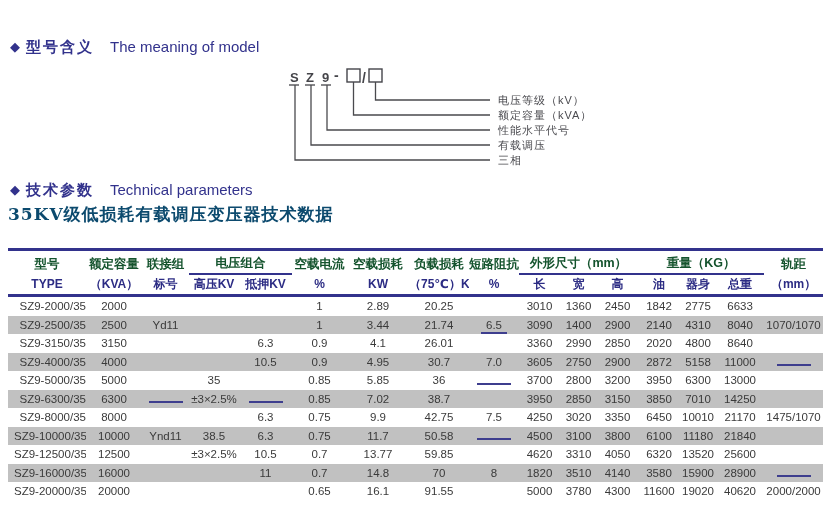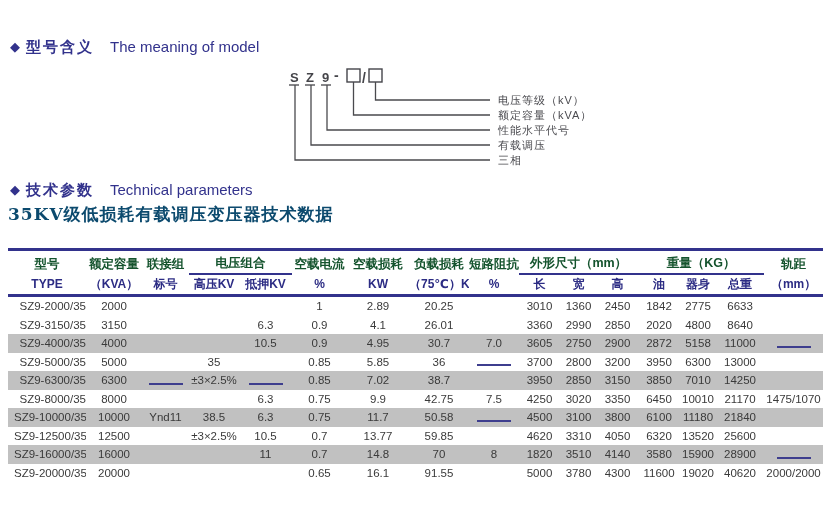--- a/index.html
+++ b/index.html
@@ -148,20 +148,38 @@
             <td>20.25</td>
             <td></td>
             <td>3010</td>
             <td>1360</td>
             <td>2450</td>
             <td>1842</td>
             <td>2775</td>
             <td>6633</td>
             <td></td>
           </tr>
+          <tr class="shaded">
+            <td class="c-type">SZ9-2500/35</td>
+            <td>2500</td>
+            <td>Yd11</td>
+            <td></td>
+            <td></td>
+            <td>1</td>
+            <td>3.44</td>
+            <td>21.74</td>
+            <td><span class="uv">6.5</span></td>
+            <td>3090</td>
+            <td>1400</td>
+            <td>2900</td>
+            <td>2140</td>
+            <td>4310</td>
+            <td>8040</td>
+            <td>1070/1070</td>
+          </tr>
           <tr>
             <td class="c-type">SZ9-3150/35</td>
             <td>3150</td>
             <td></td>
             <td></td>
             <td>6.3</td>
             <td>0.9</td>
             <td>4.1</td>
             <td>26.01</td>
             <td></td>

